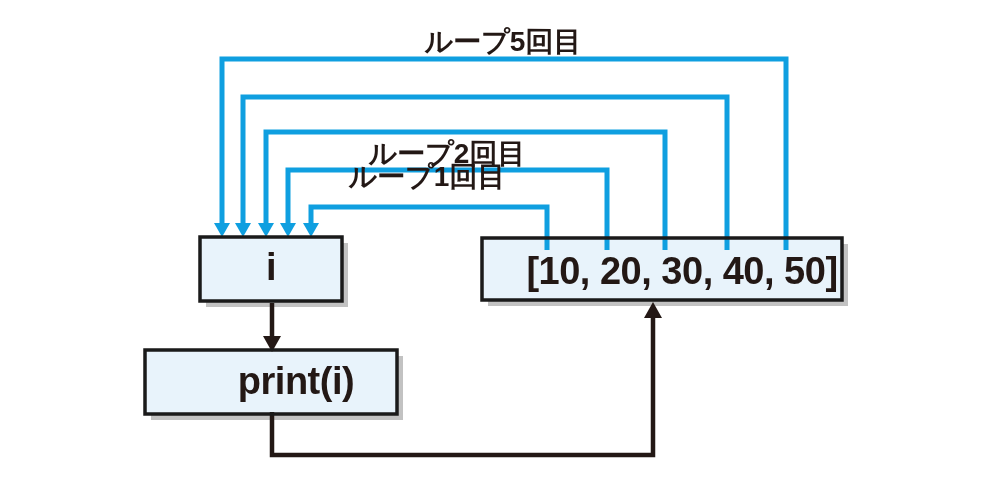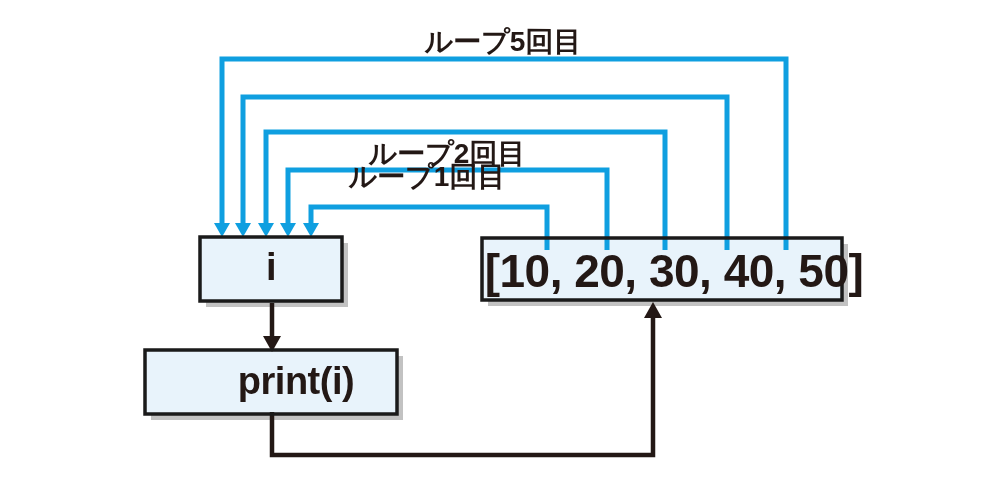--- a/index.html
+++ b/index.html
@@ -57,21 +57,21 @@
     position: absolute;
     display: flex;
     align-items: center;
     justify-content: center;
     font-weight: bold;
     color: var(--text);
     letter-spacing: -0.5px;
     pointer-events: none;
   }
   #variable-box-label { left: 200px; top: 237px; width: 142px; height: 60px; font-size: 38px; }
-  #list-box-label     { left: 482px; top: 242px; width: 384px; height: 58px; font-size: 46px; }
+  #list-box-label     { left: 482px; top: 242px; width: 384px; height: 58px; font-size: 38px; padding-left: 8px; }
   #print-box-label    { left: 145px; top: 350px; width: 302px; height: 62px; font-size: 38px; }
   .loop-label {
     position: absolute;
     transform: translateX(-50%);
     white-space: nowrap;
     font-weight: bold;
     font-size: 28px;
     line-height: 25px;
     color: var(--text);
   }

